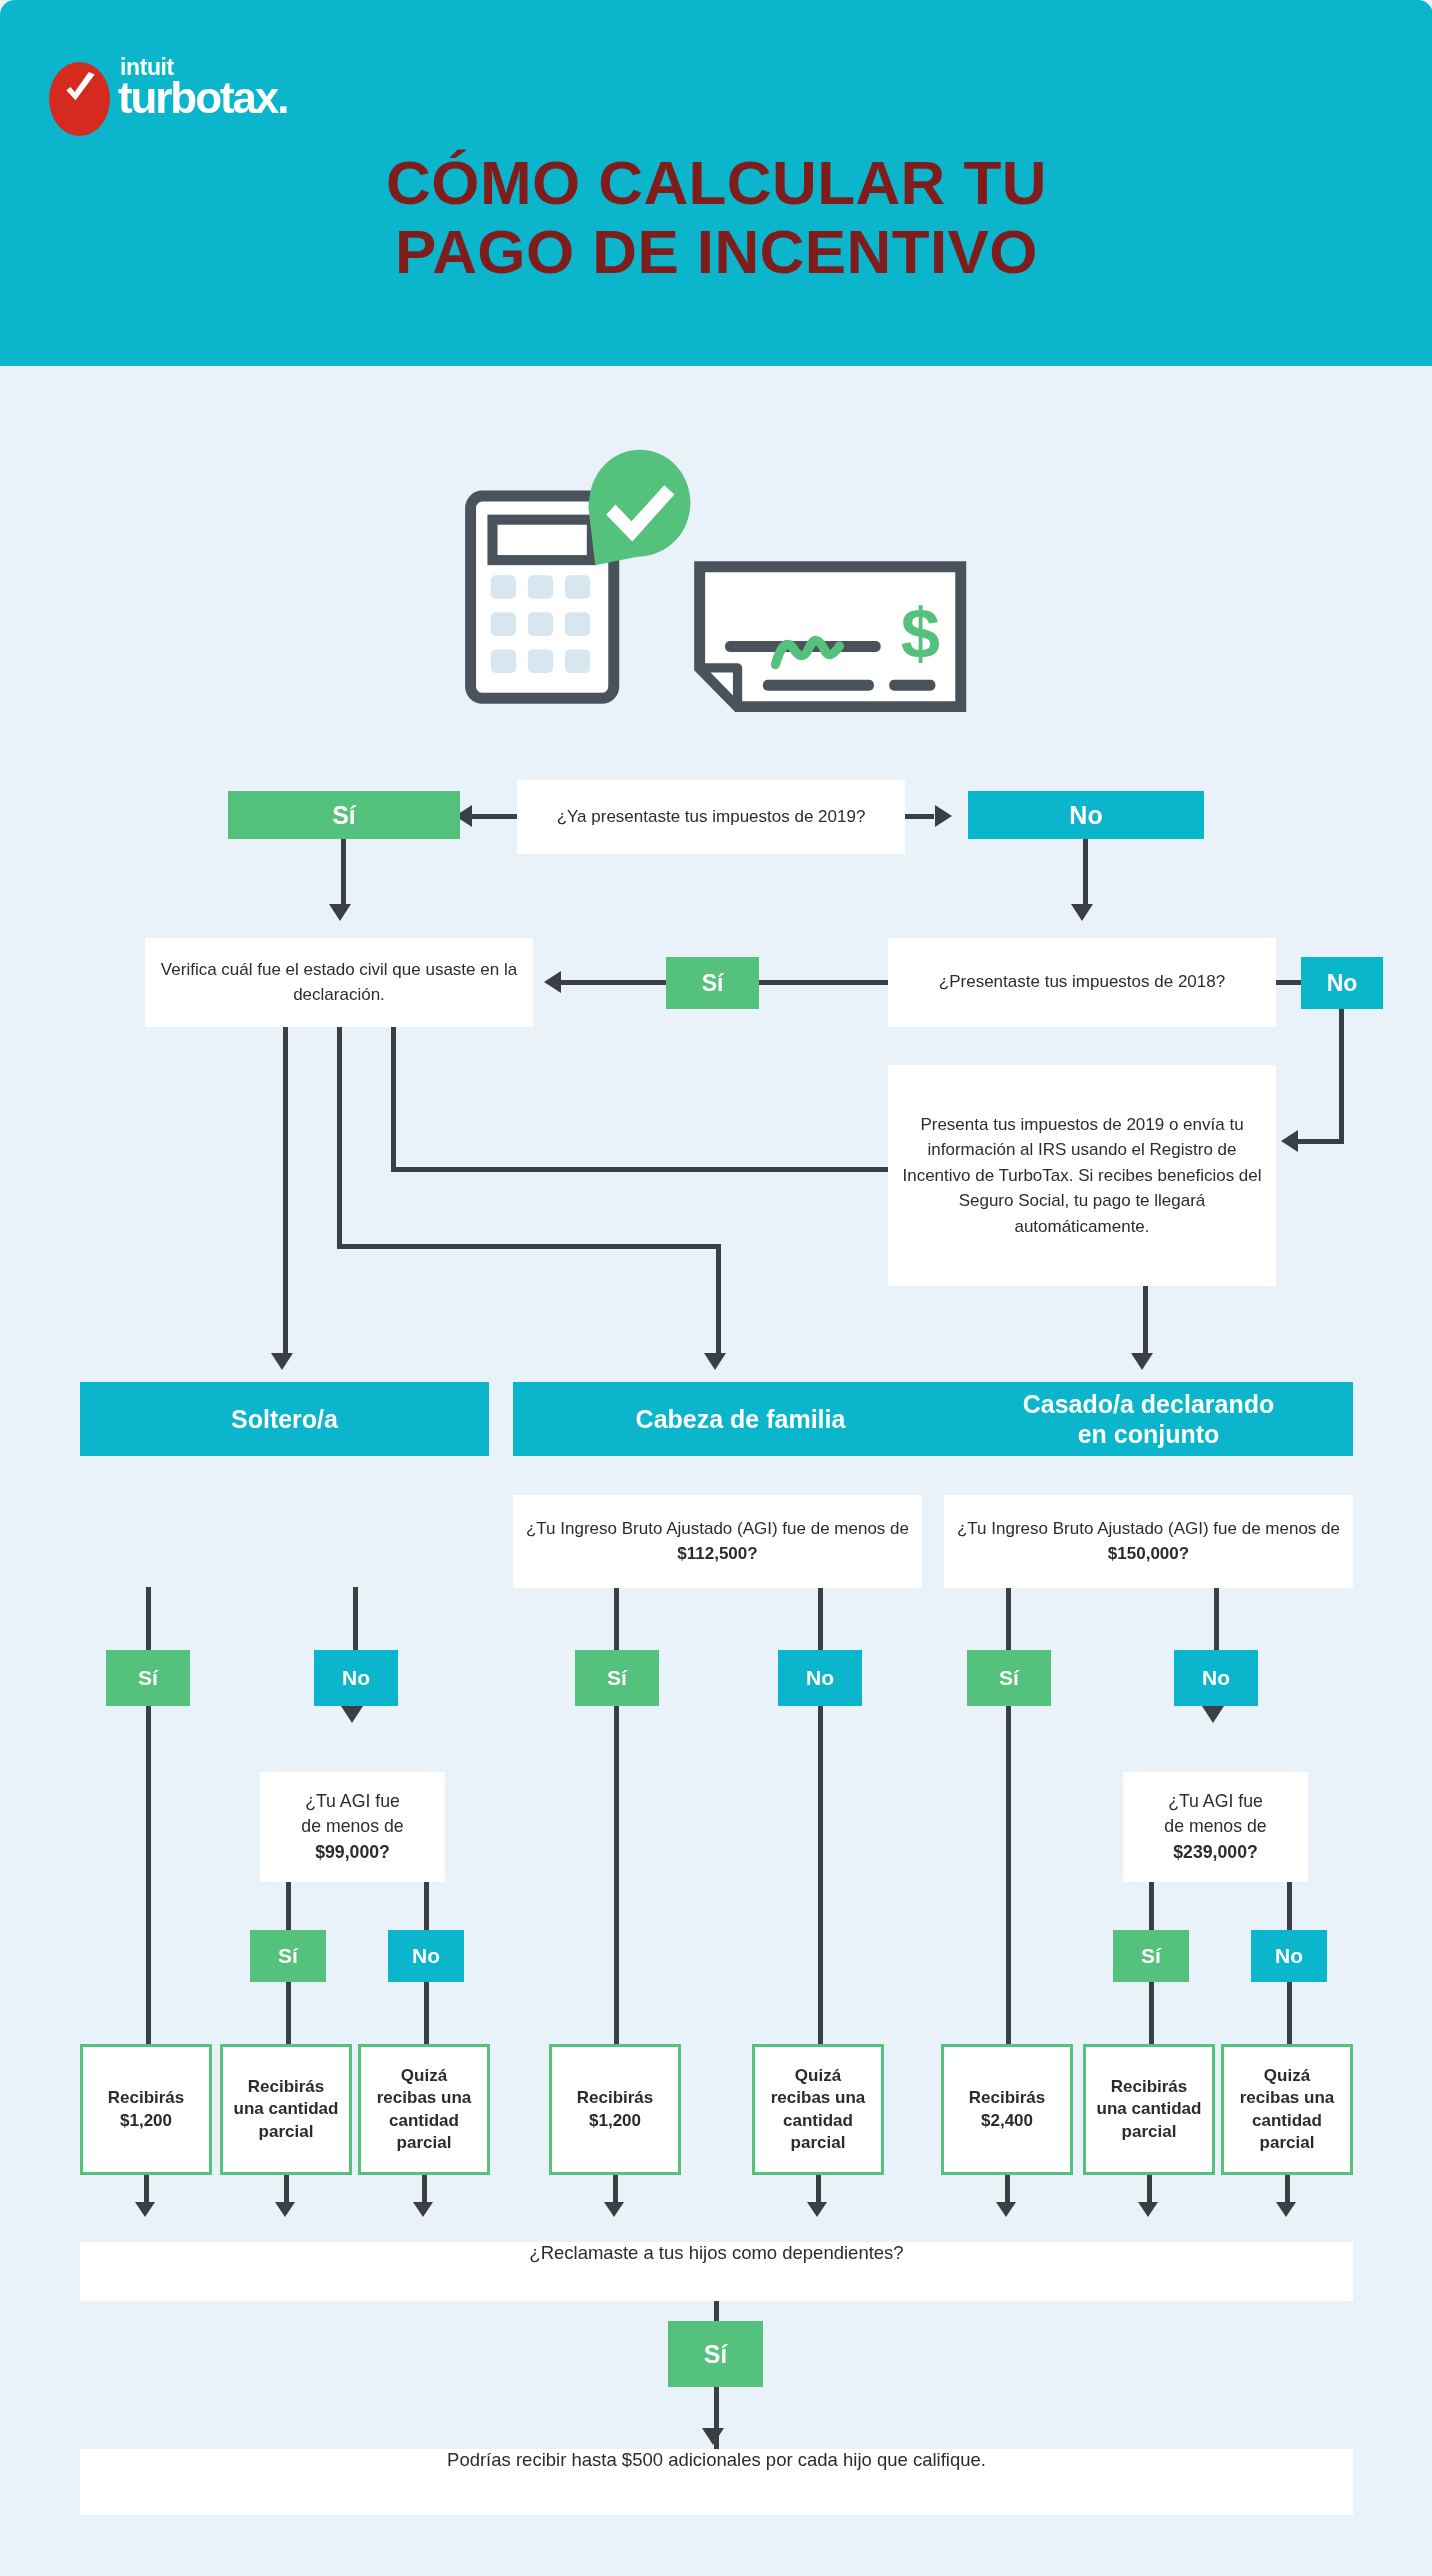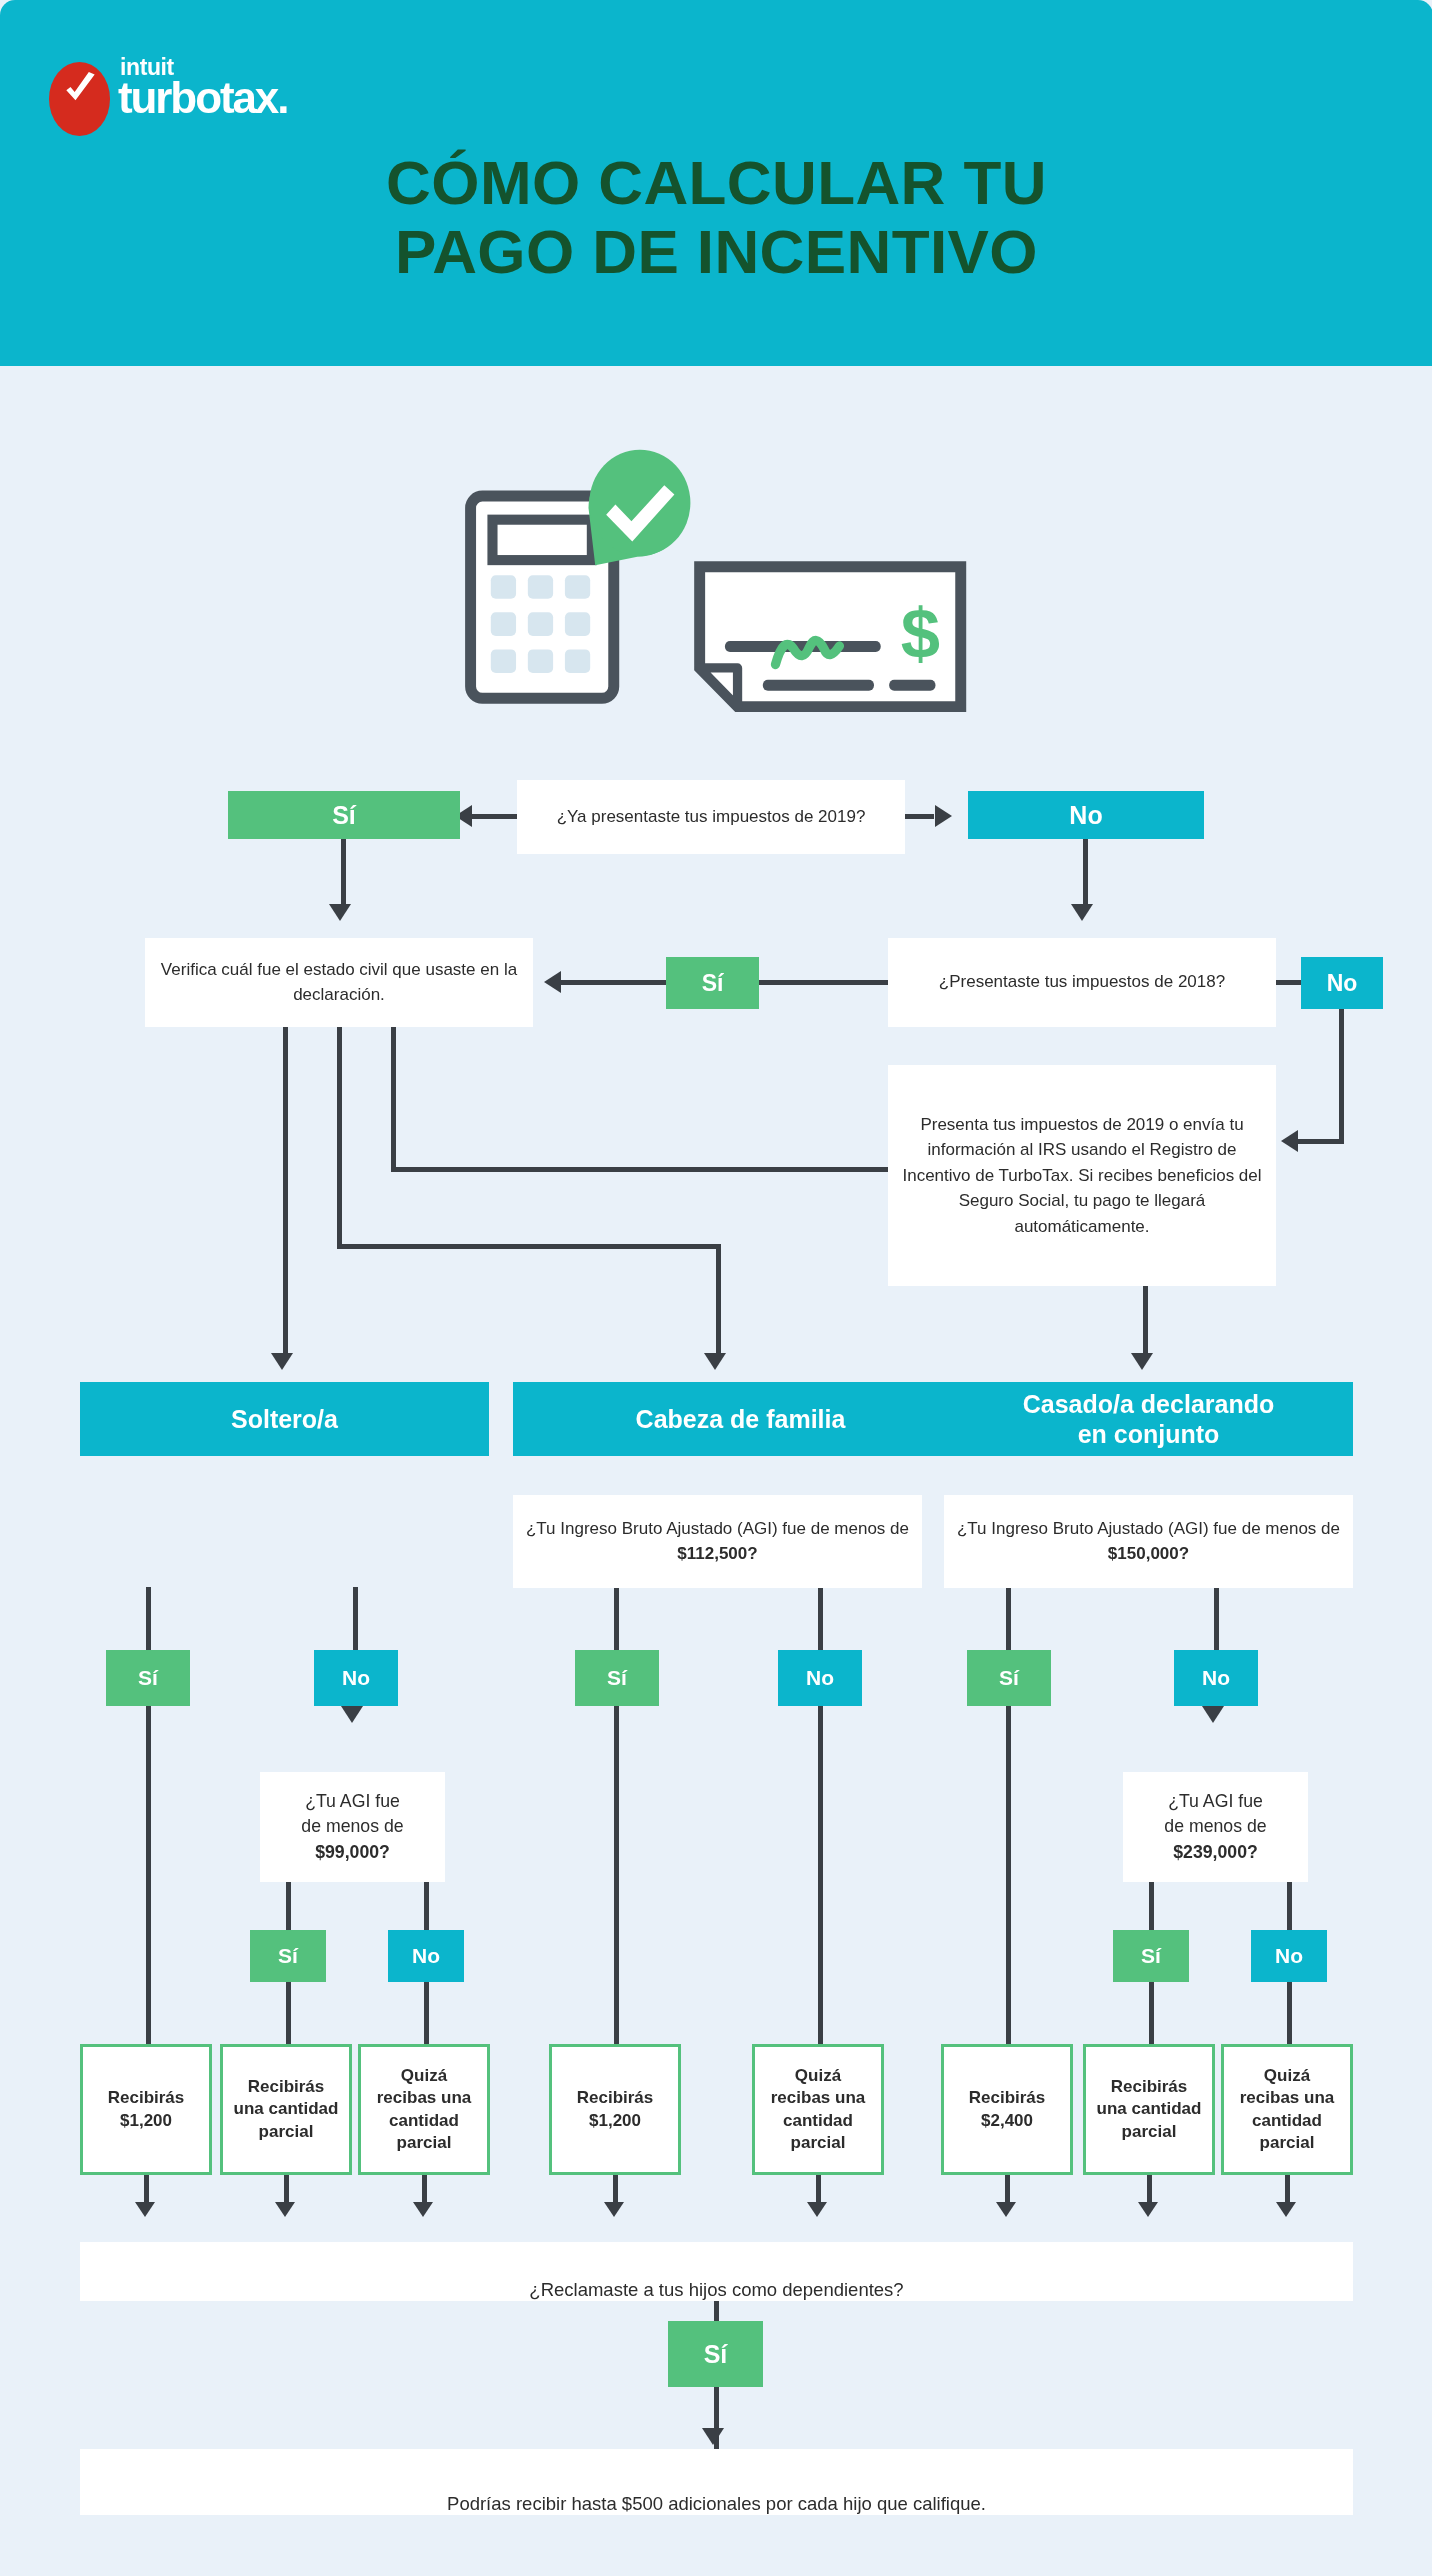--- a/index.html
+++ b/index.html
@@ -57,21 +57,21 @@
     font-weight: 700;
     letter-spacing: -2.1px;
     color: #ffffff;
     line-height: 1;
   }
   .header-title {
     position: absolute;
     left: 0; top: 148px;
     width: 1433px;
     text-align: center;
-    color: #14532d;
+    color: #7f1d1d;
     font-size: 62px;
     font-weight: 700;
     line-height: 1.12;
     letter-spacing: 0.4px;
     text-transform: uppercase;
   }
   .header-title .l2 { display: block; }
 
   
   .illus {
@@ -126,21 +126,21 @@
     align-items: center;
     justify-content: center;
     text-align: center;
     z-index: 3;
   }
 
   .banner {
     position: absolute;
     background: #ffffff;
     display: flex;
-    align-items: flex-end;
+    align-items: flex-start;
     justify-content: center;
     text-align: center;
     color: #2c2c2c;
     font-size: 18.5px;
     z-index: 3;
   }
 
   
   .vline, .hline {
     position: absolute;

